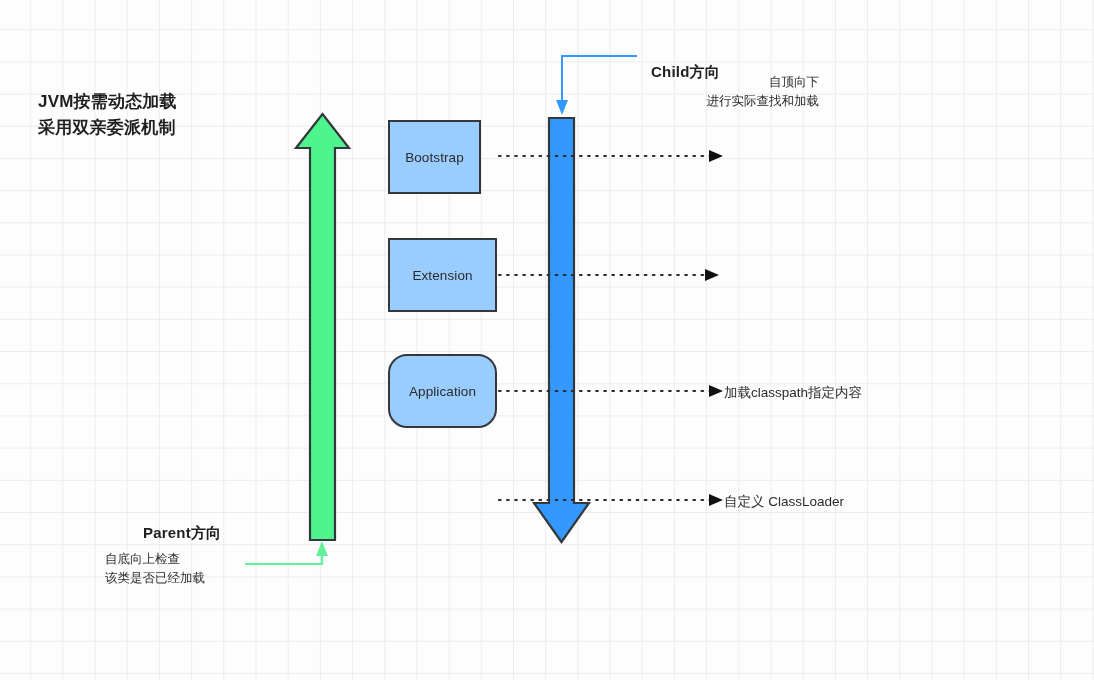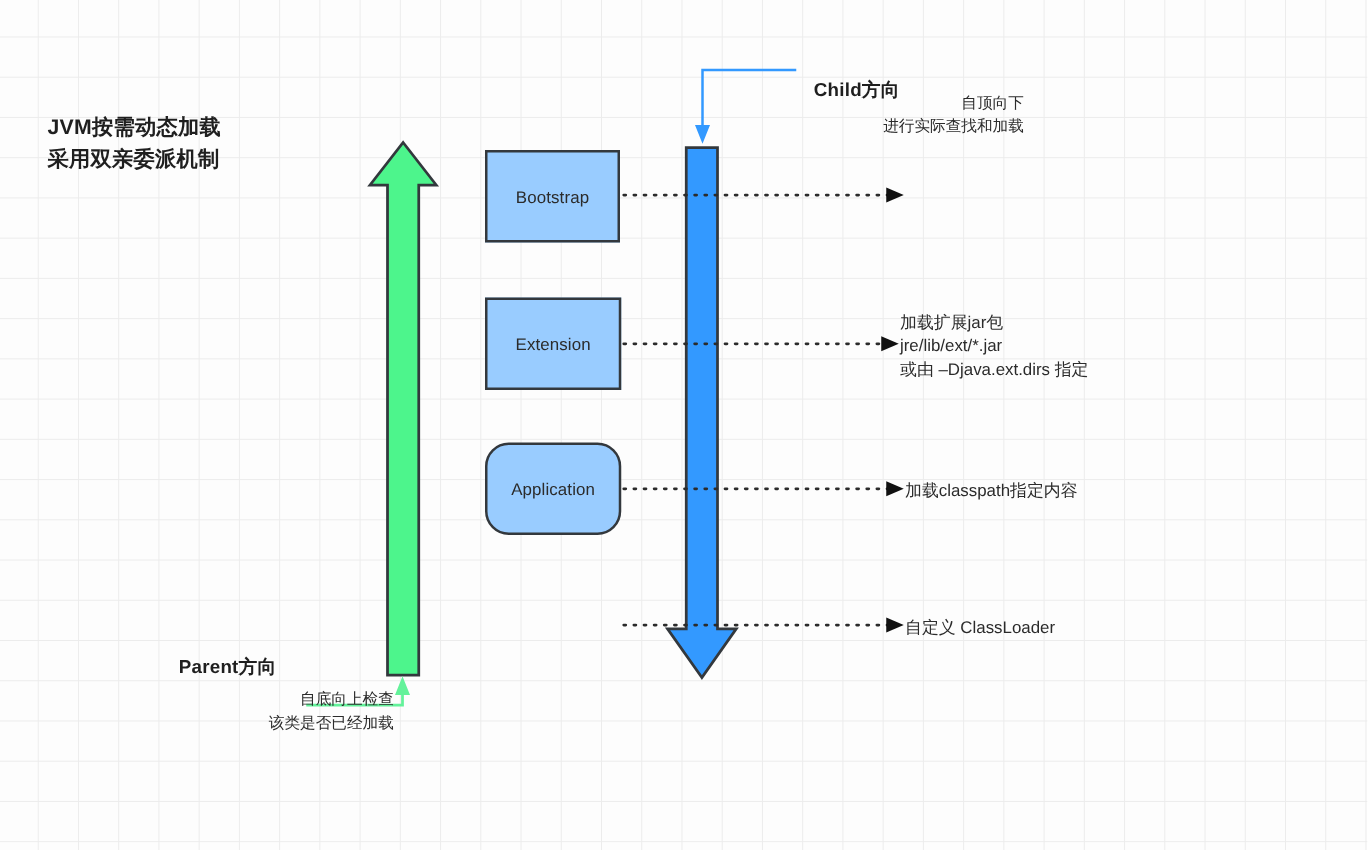--- a/index.html
+++ b/index.html
@@ -37,21 +37,21 @@
     display: flex;
     align-items: center;
     justify-content: center;
     text-align: center;
     font-size: 13.5px;
     line-height: 17px;
     color: #2b2b2b;
     white-space: pre-line;
     letter-spacing: 0.1px;
   }
-  #box-bootstrap  { left: 388px; top: 120px; width: 108px; height: 74px; }
+  #box-bootstrap  { left: 388px; top: 120px; width: 93px; height: 74px; }
   #box-extension  { left: 388px; top: 238px; width: 109px; height: 74px; }
   #box-application{ left: 388px; top: 354px; width: 109px; height: 74px; border-radius: 19px; }
   #box-custom     { left: 388px; top: 462px; width: 109px; height: 74px; }
 
   .txt {
     position: absolute;
     white-space: pre-line;
   }
   #title-block {
     left: 38px;
@@ -88,21 +88,21 @@
     font-weight: bold;
     color: #1f1f1f;
     letter-spacing: 0.2px;
   }
   #parent-sub {
     left: 105px;
     top: 550px;
     width: 210px;
     font-size: 12.5px;
     line-height: 19px;
-    text-align: right;
+    text-align: left;
     color: #2b2b2b;
   }
   .anno {
     position: absolute;
     font-size: 13.5px;
     line-height: 19px;
     color: #2b2b2b;
     white-space: pre-line;
   }
   #anno-bootstrap   { left: 724px; top: 147px; }
@@ -148,19 +148,16 @@
 进行实际查找和加载</div>
 
   <div class="txt" id="parent-title">Parent方向</div>
   <div class="txt" id="parent-sub">自底向上检查
 该类是否已经加载</div>
 
   <div class="node-box" id="box-bootstrap">Bootstrap</div>
   <div class="node-box" id="box-extension">Extension</div>
   <div class="node-box" id="box-application">Application</div>
 
-  <div class="anno" id="anno-extension">加载扩展jar包
-jre/lib/ext/*.jar
-或由 –Djava.ext.dirs 指定</div>
   <div class="anno" id="anno-application">加载classpath指定内容</div>
   <div class="anno" id="anno-custom">自定义 ClassLoader</div>
 
 </div>
 
 </body></html>

